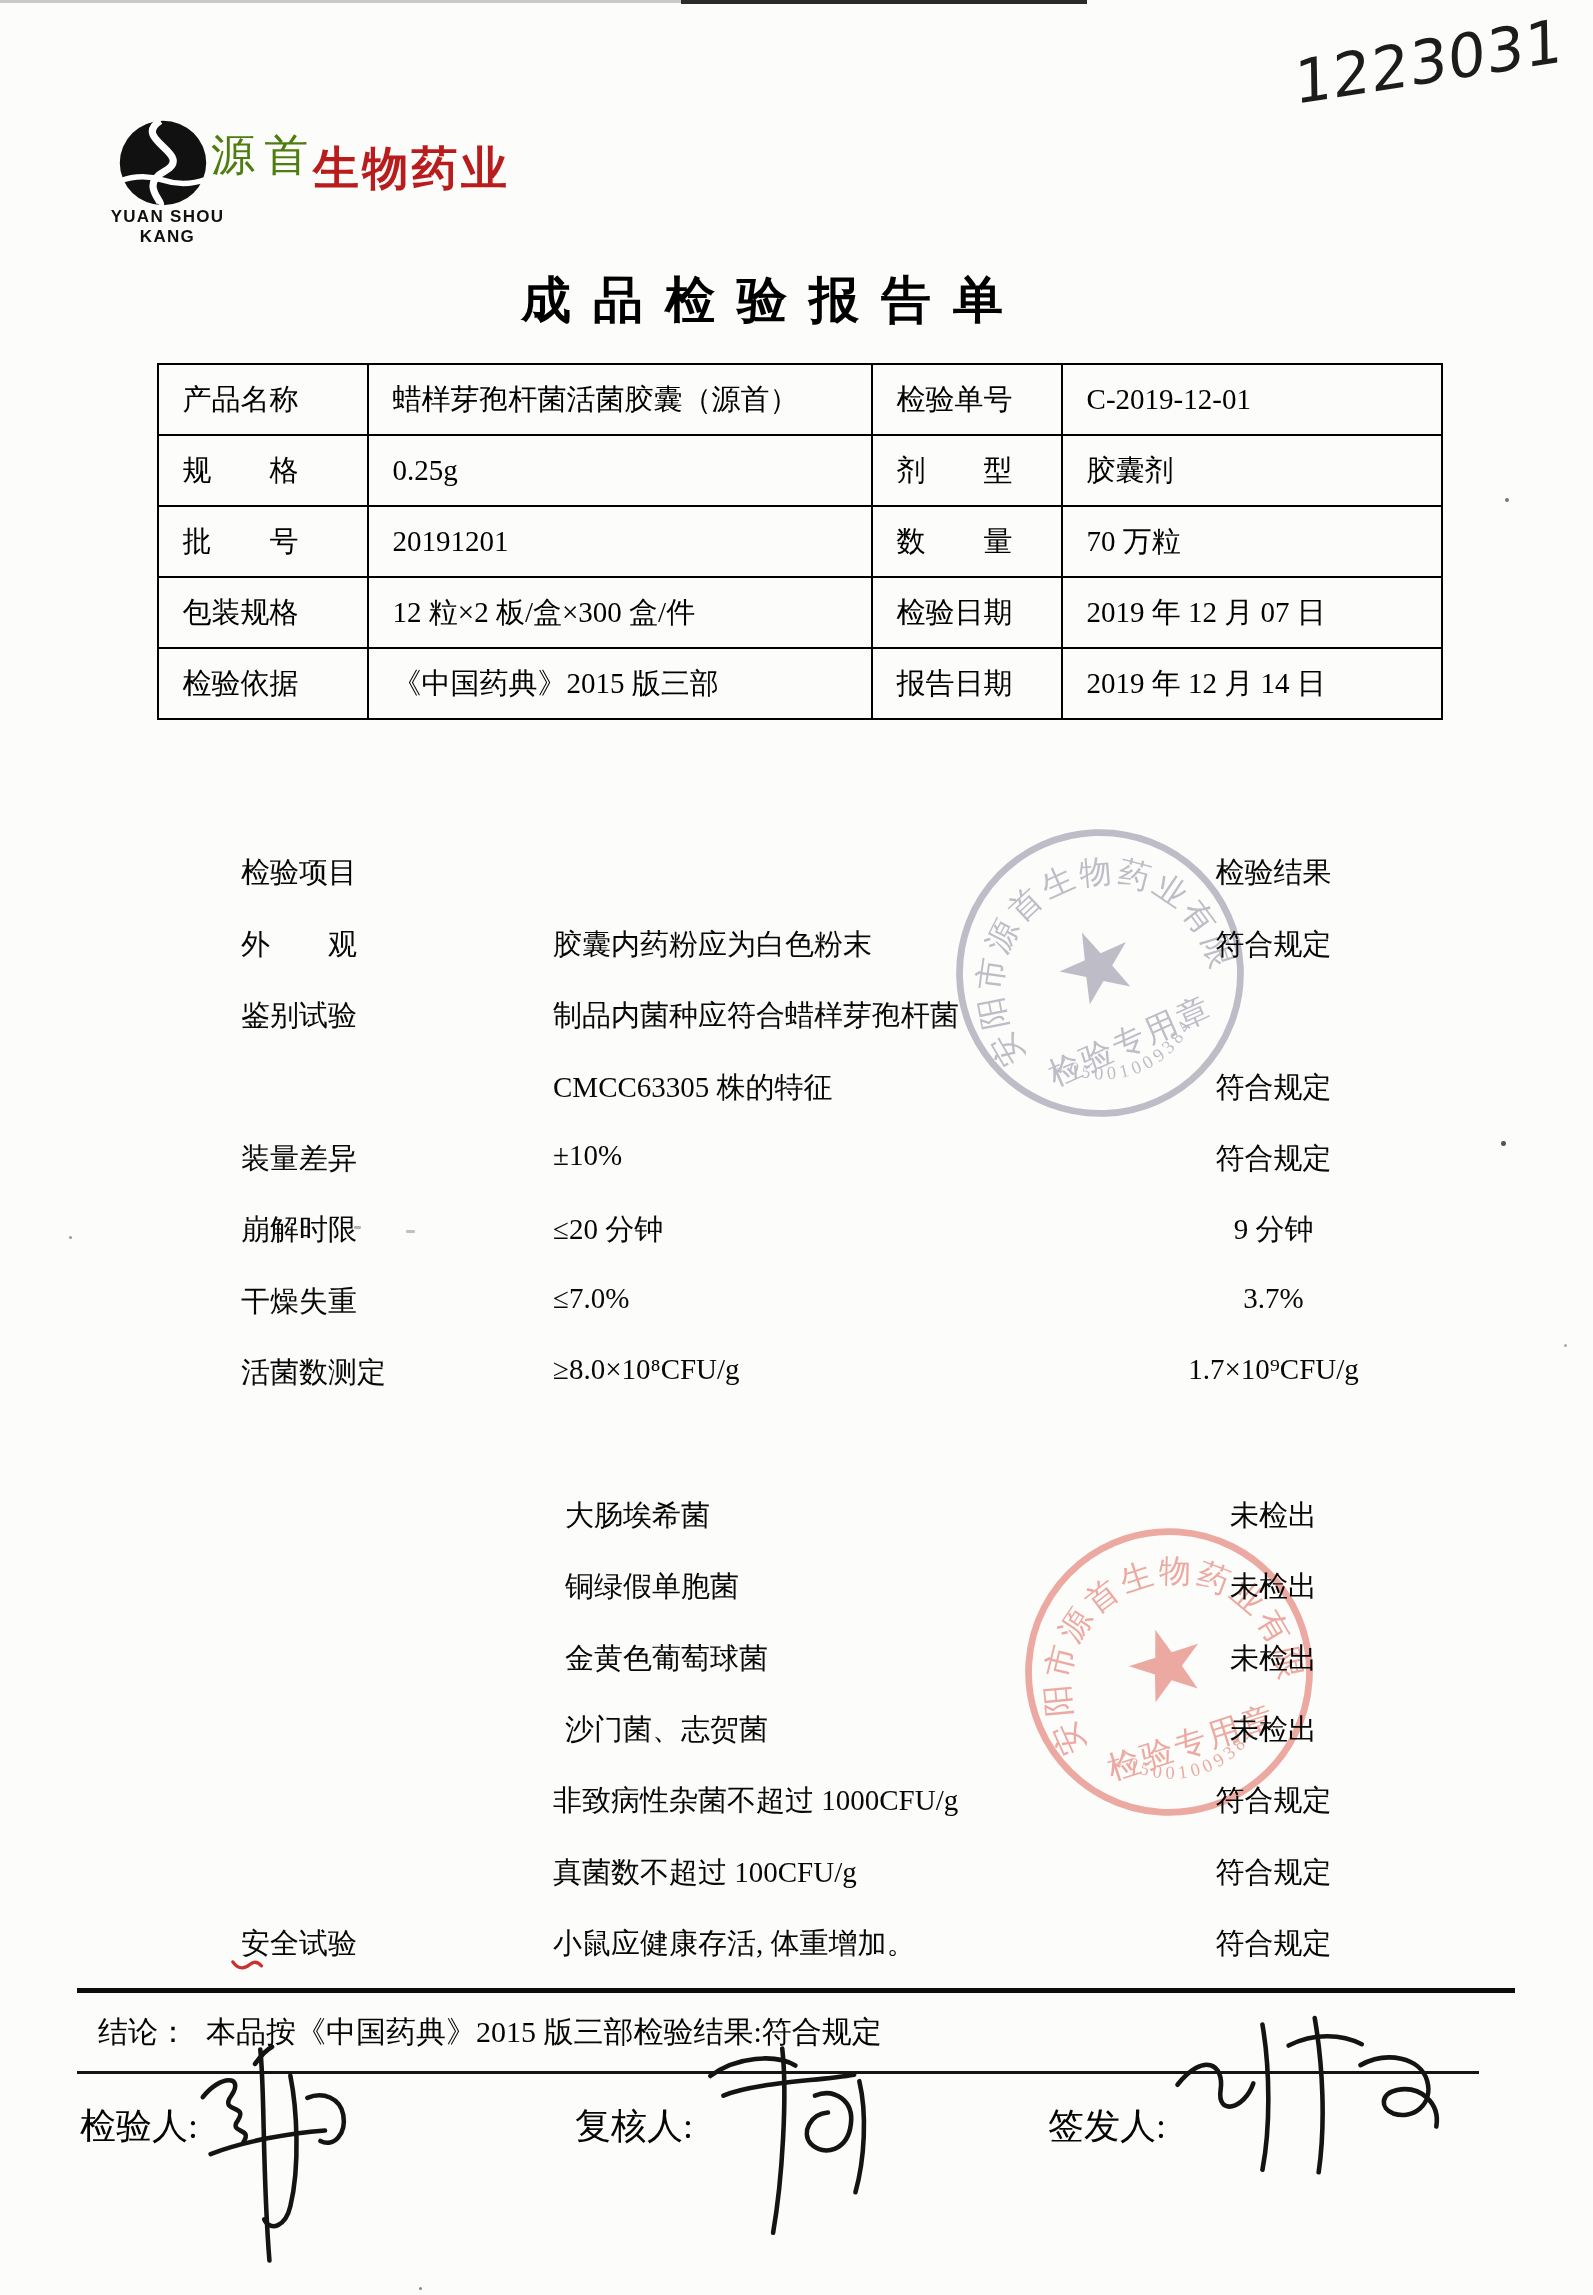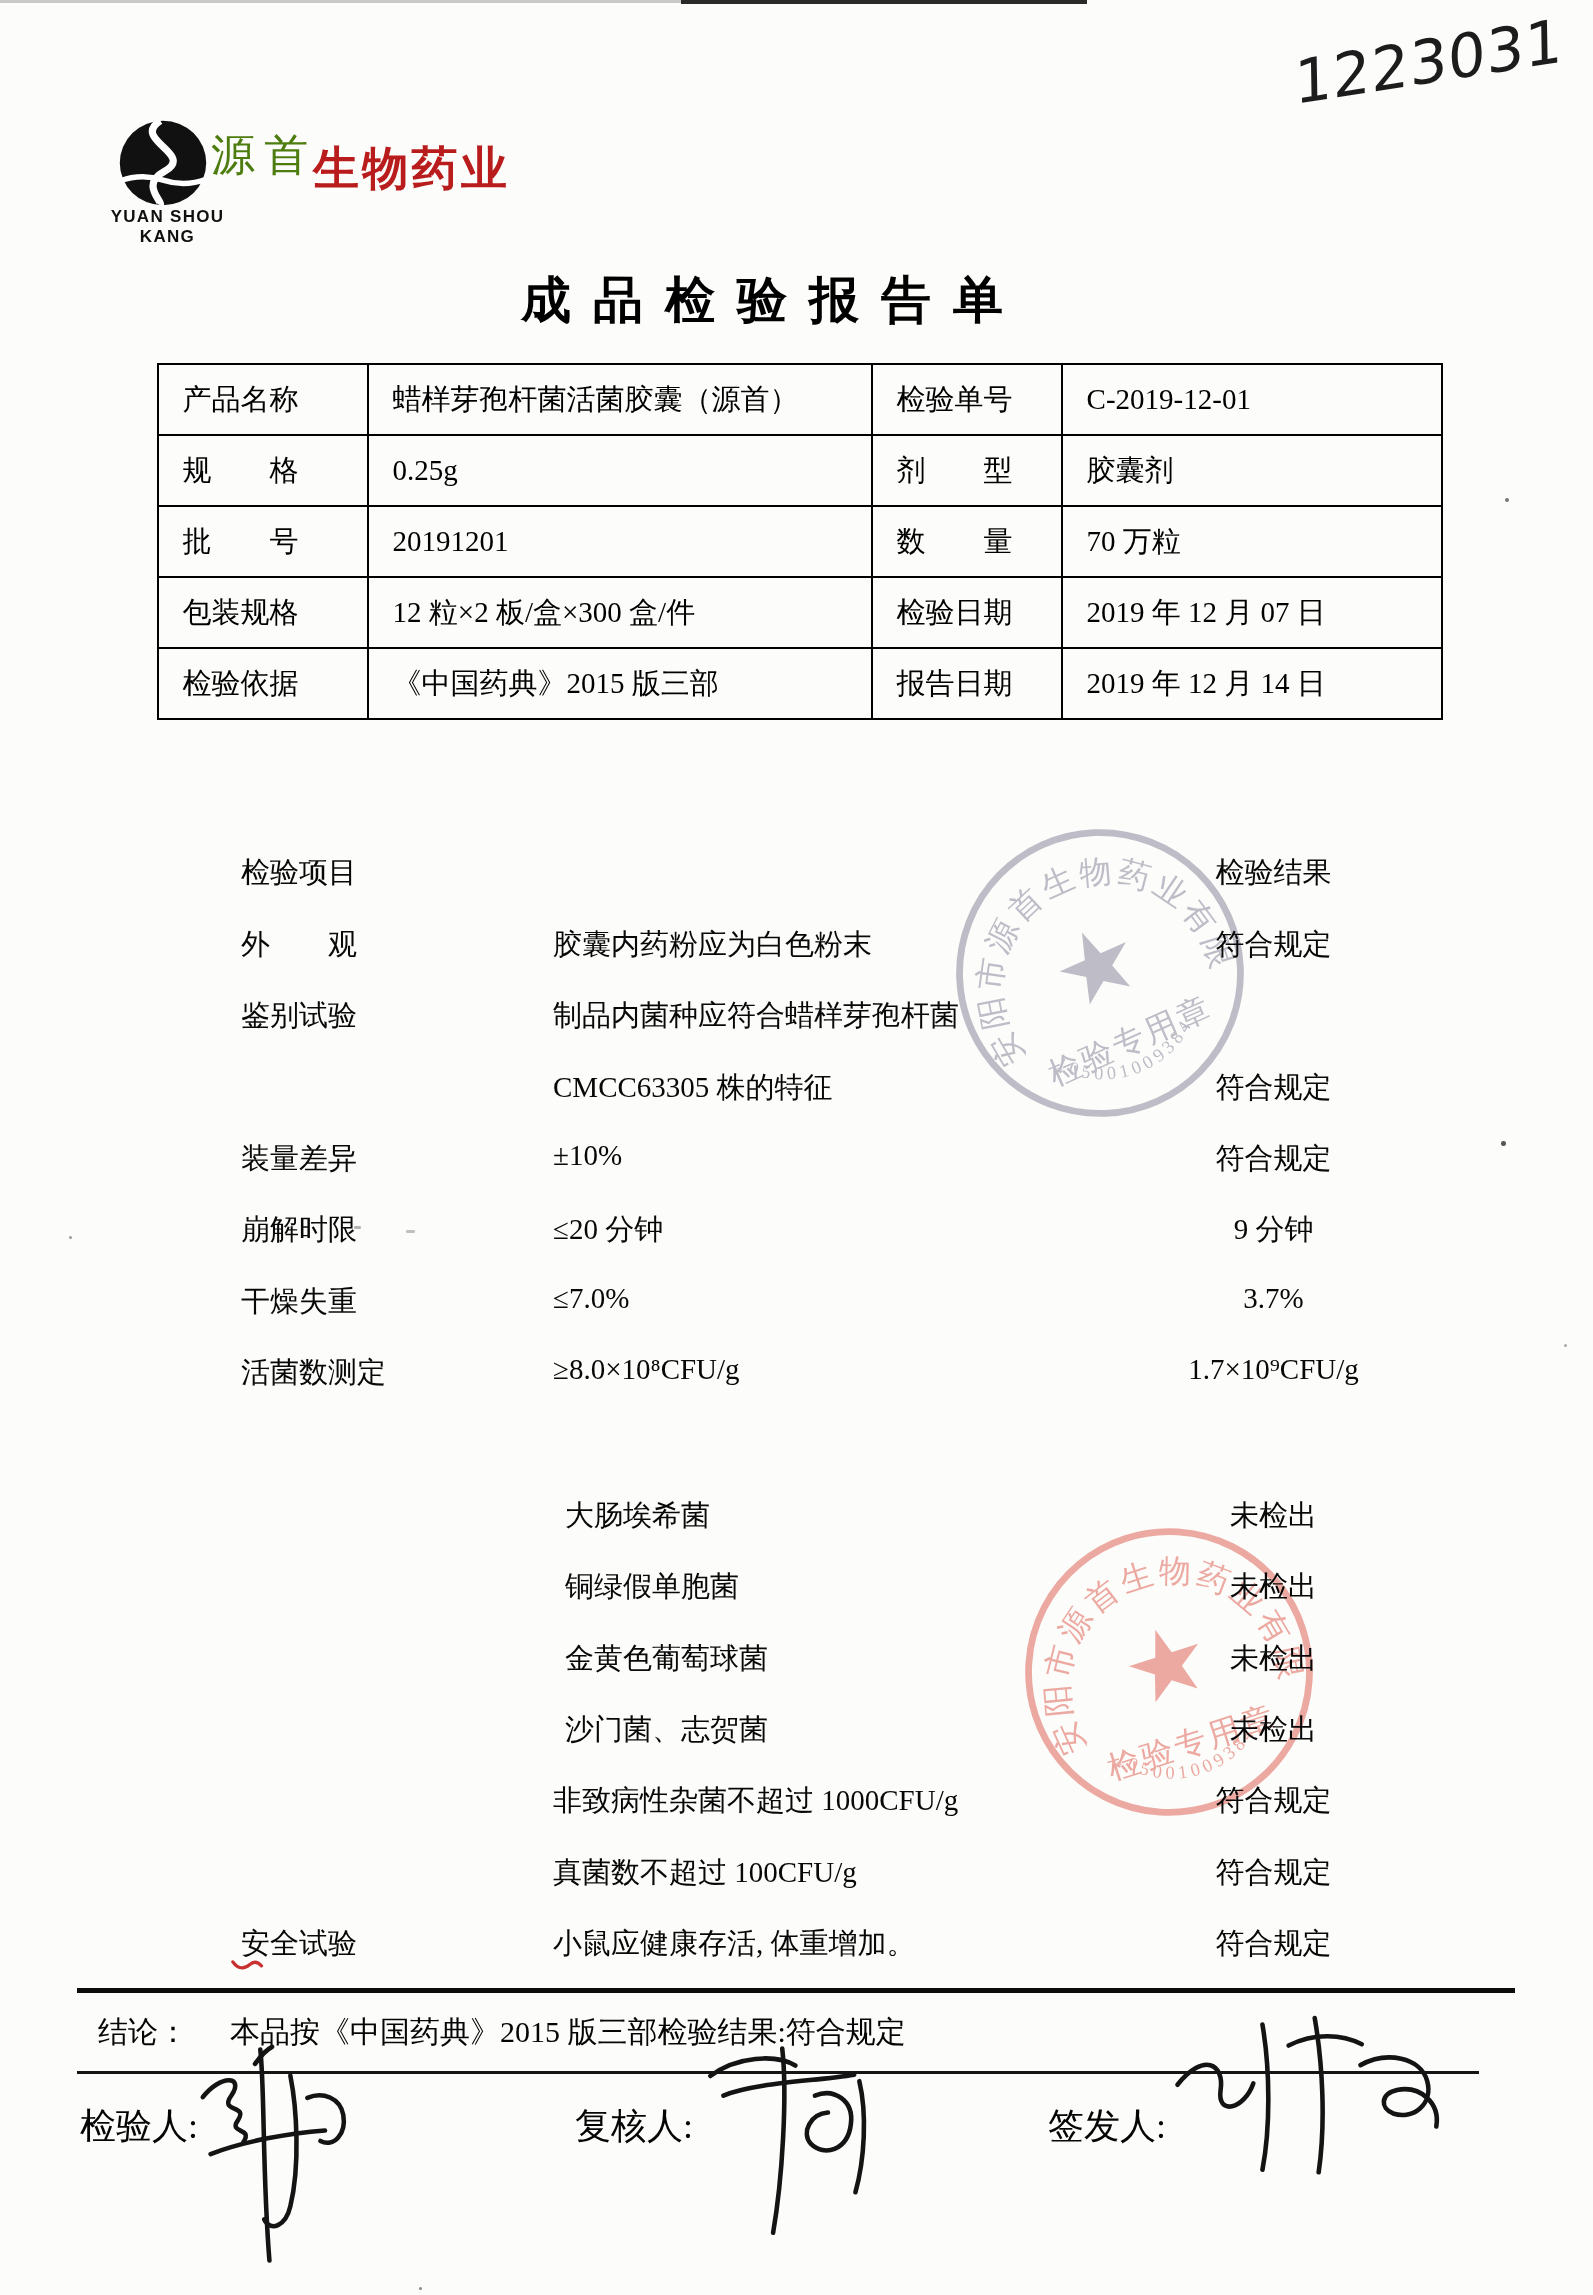--- a/index.html
+++ b/index.html
@@ -55,21 +55,21 @@
   
   .stamp{position:absolute;width:308px;height:308px;mix-blend-mode:multiply;}
   .stamp.gray{left:946px;top:819px;color:#8e8aa0;opacity:.55;transform:rotate(-24deg);}
   .stamp.red{left:1015px;top:1518px;color:#e0574a;opacity:.50;transform:rotate(-18deg);}
   .stamp text{font-family:"Liberation Serif","DejaVu Serif",serif;fill:currentColor;}
 
   
   .rule-thick{position:absolute;left:77px;top:1988px;width:1438px;height:4.6px;background:#0c0c0c;}
   .rule-thin{position:absolute;left:77px;top:2071px;width:1402px;height:2.6px;background:#151515;}
   .concl{position:absolute;left:98px;top:2012px;width:1441px;font-size:30px;color:#050505;white-space:nowrap;}
-  .concl .c-label{margin-right:42px;}
+  .concl .c-label{margin-right:18px;}
   .sig-label{position:absolute;top:2102px;font-size:36px;color:#050505;white-space:nowrap;}
   .sig{position:absolute;}
   .sig path{stroke:#141414;stroke-width:7;fill:none;stroke-linecap:round;stroke-linejoin:round;}
   .redmark path{stroke:#c93030;stroke-width:5;fill:none;stroke-linecap:round;}
 </style>
 </head>
 <body>
 
 <div class="page">
 

